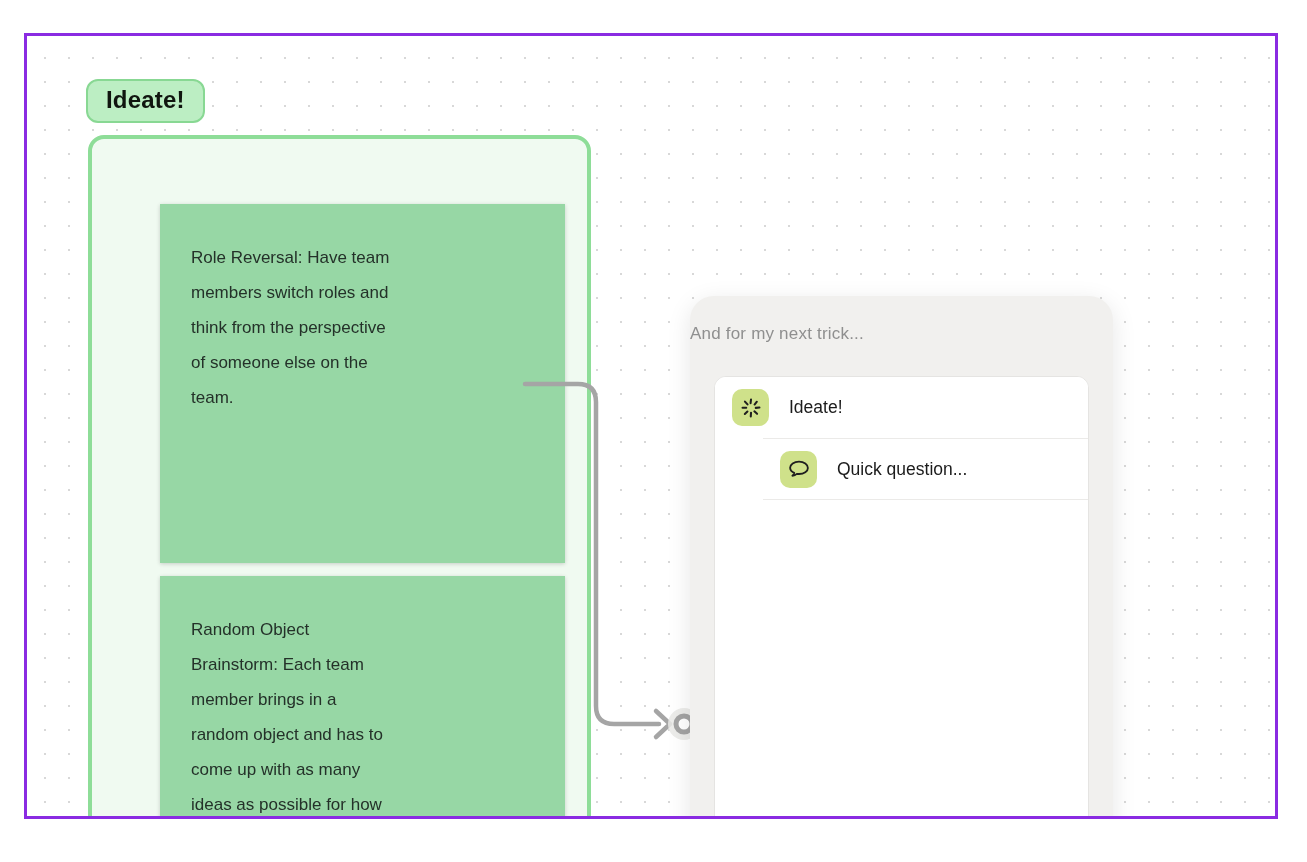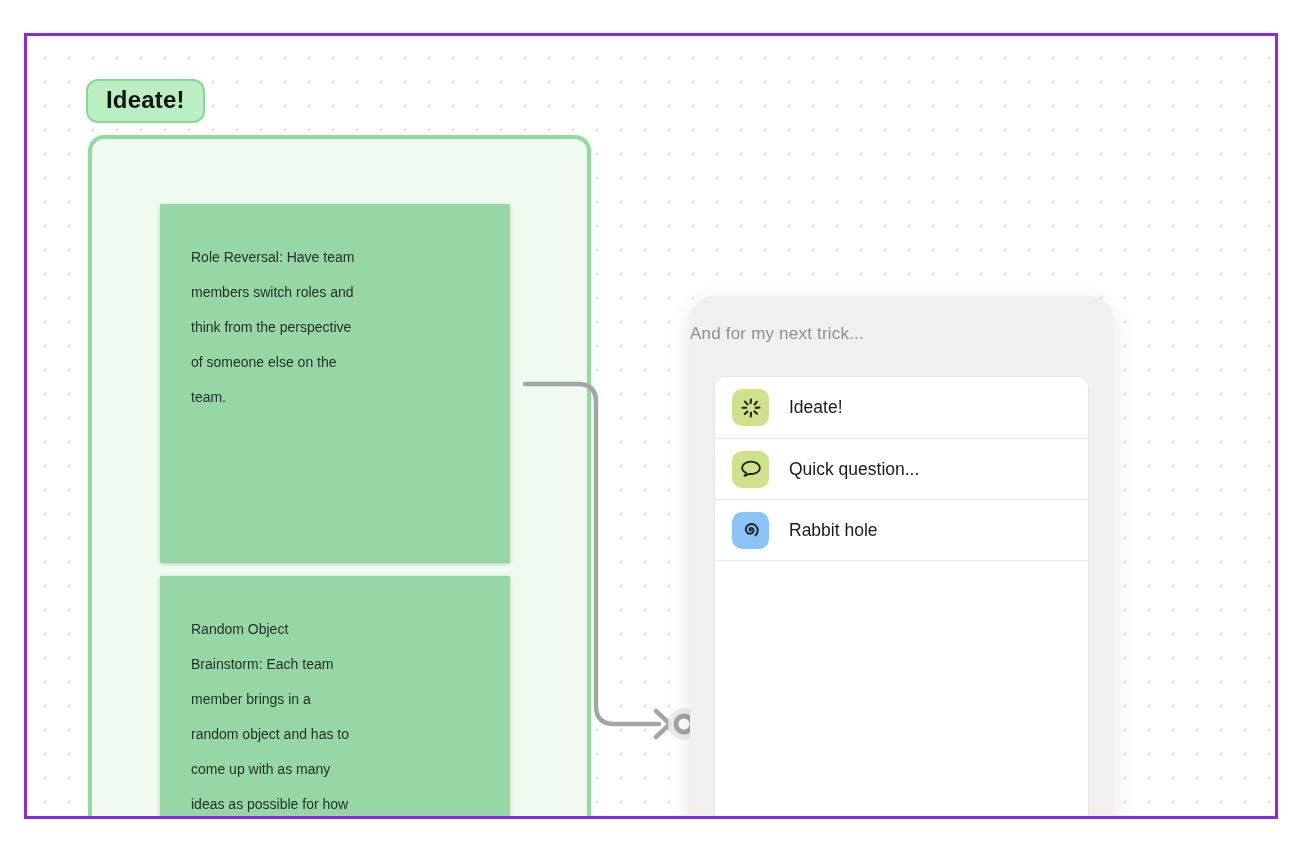--- a/index.html
+++ b/index.html
@@ -26,24 +26,24 @@
   }
 
   
   .ideate-frame {
     position:absolute; left:61px; top:99px; width:503px; height:760px;
     background:#f0faf1; border:4px solid #8edd98; border-radius:16px;
   }
 
   
   .sticky {
-    position:absolute; width:350px; background:#97d7a5;
+    position:absolute; width:405px; background:#97d7a5;
     box-shadow:0 1px 4px rgba(0,0,0,0.18);
     padding:36px 28px 0 31px;
-    font-size:14px; line-height:35px; color:#243129;
+    font-size:17px; line-height:35px; color:#243129;
     white-space:pre-line;
   }
   .sticky-1 { left:133px; top:168px; height:359px; }
   .sticky-2 { left:133px; top:540px; height:320px; }
 
   
   .connector-svg { position:absolute; left:0; top:0; width:1254px; height:786px;
     pointer-events:none; }
 
   
@@ -58,21 +58,21 @@
   }
   .menu-card {
     position:absolute; left:24px; top:80px; width:375px; height:470px;
     background:#ffffff; border:1px solid #e5e4e2; border-radius:12px;
     overflow:hidden;
   }
   .menu-row {
     display:flex; align-items:center; height:61px; padding-left:17px;
     background:#ffffff; cursor:pointer;
   }
-  .menu-row + .menu-row, .menu-row-filler { border-top:1px solid #ebeae8; }
+  .menu-row + .menu-row, .menu-row-filler { border-top:1px solid #ebeae8;margin-left:48px; }
   .menu-row-filler { height:20px; background:#ffffff; }
   .mi-icon {
     width:37px; height:37px; border-radius:10px; flex:0 0 37px;
     display:flex; align-items:center; justify-content:center;
   }
   .mi-icon svg { width:26px; height:26px; display:block; }
   .mi-label { margin-left:20px; font-size:17.5px; color:#1b1b1b; }
 </style>
 </head>
 <body>
@@ -127,25 +127,17 @@
     <path d="M12 5.2c-4.6 0-8.2 2.5-8.2 5.6 0 2 1.5 3.7 3.8 4.7-.2 1.1-.8 2-1.7 2.7 1.6-.1 3.1-.8 4.1-1.7.65.1 1.3.15 2 .15 4.6 0 8.2-2.5 8.2-5.65S16.6 5.2 12 5.2z"></path>
   </svg>
           </span>
     <span class="mi-label">Quick question...</span>
   </div>
 
 
 
 
 
-  <div class="menu-row">
-    <span class="mi-icon" style="background: rgb(140, 195, 246);">
-            <svg viewBox="0 0 24 24" fill="none" stroke="#1f1f1f" stroke-width="1.7" stroke-linecap="round">
-    <path d="M12.4 12.2c-.5.7-1.6.4-1.8-.4-.3-1.1.9-2 2-1.7 1.6.4 2.2 2.3 1.4 3.7-1 1.8-3.5 2.2-5.1 1-2-1.5-2.2-4.5-.6-6.4 2-2.4 5.8-2.6 8-.5 2.6 2.4 2.5 6.7-.2 9"></path>
-  </svg>
-          </span>
-    <span class="mi-label">Rabbit hole</span>
-  </div>
 <div class="menu-row-filler"></div>
       </div>
   </div>
 
 </div>
 
 </body></html>

